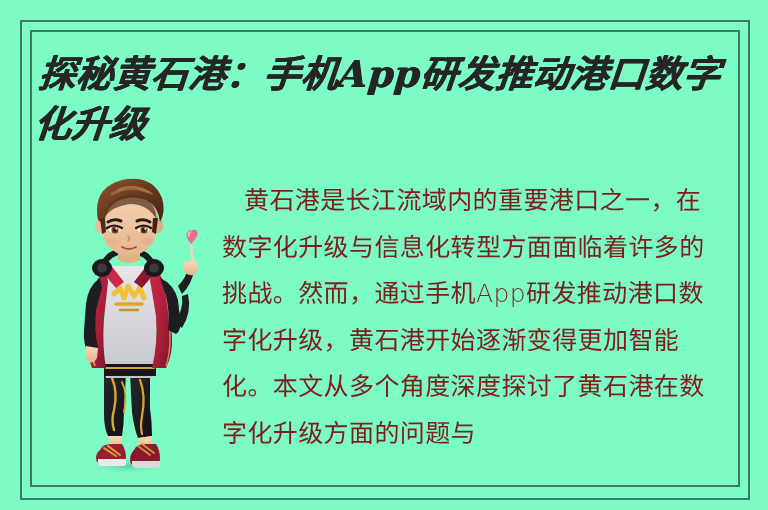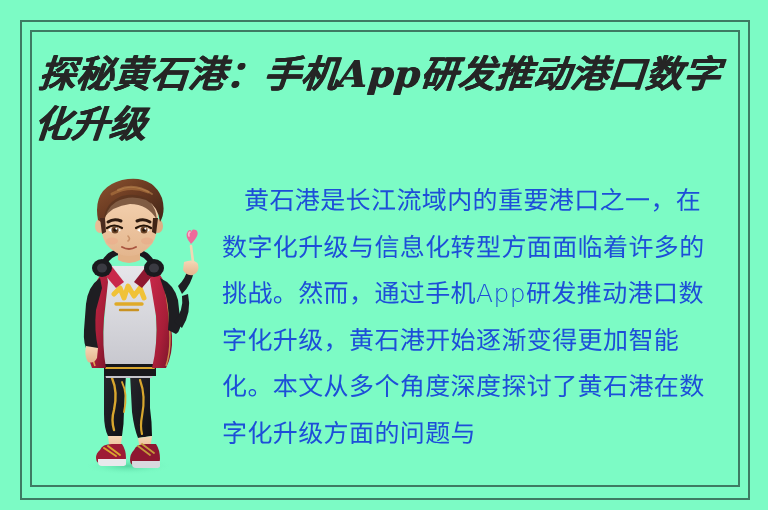--- a/index.html
+++ b/index.html
@@ -75,21 +75,21 @@
     left: 222px;
     top: 178px;
     width: 500px;
   }
   .body-text {
     margin: 0;
     font-family: "DejaVu Sans", "Liberation Sans", sans-serif;
     font-weight: 300;
     font-size: 25px;
     line-height: 46.5px;
-    color: #1d4ed8;
+    color: #7f1d1d;
     text-indent: 22px;
     letter-spacing: 0.4px;
     word-break: break-all;
     white-space: normal;
   }
 
   
   .illustration {
     position: absolute;
     left: 60px;

